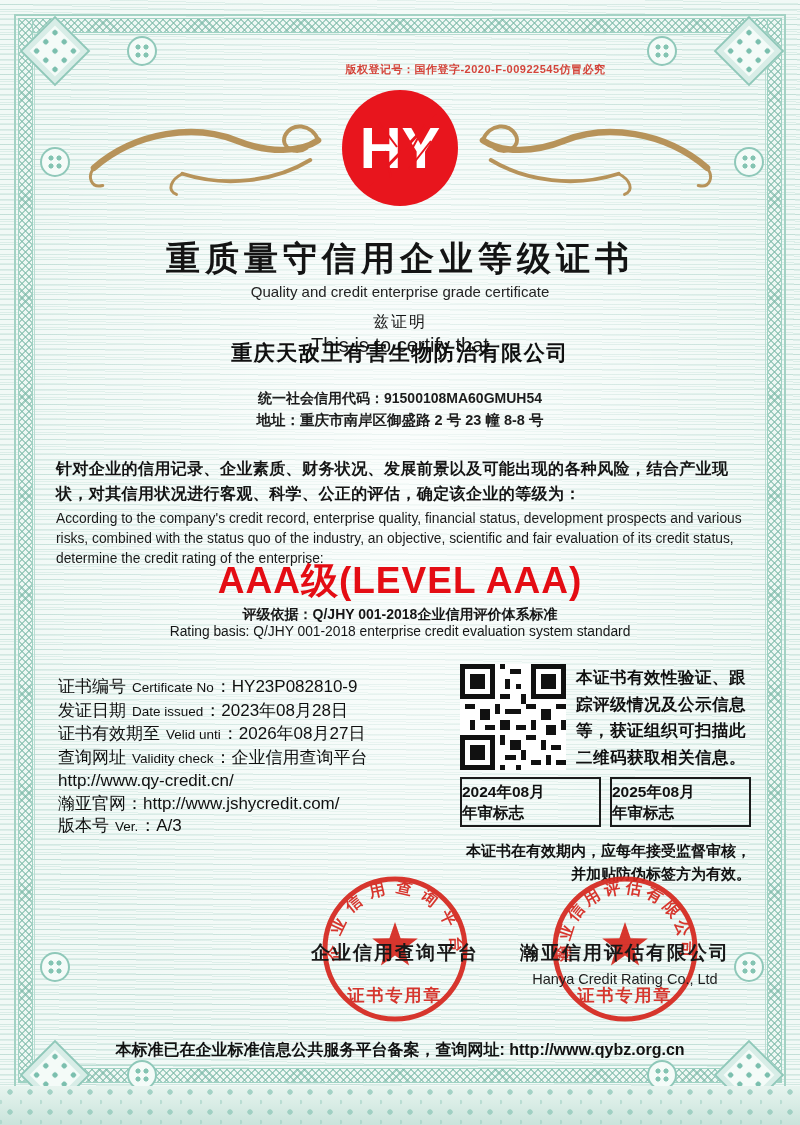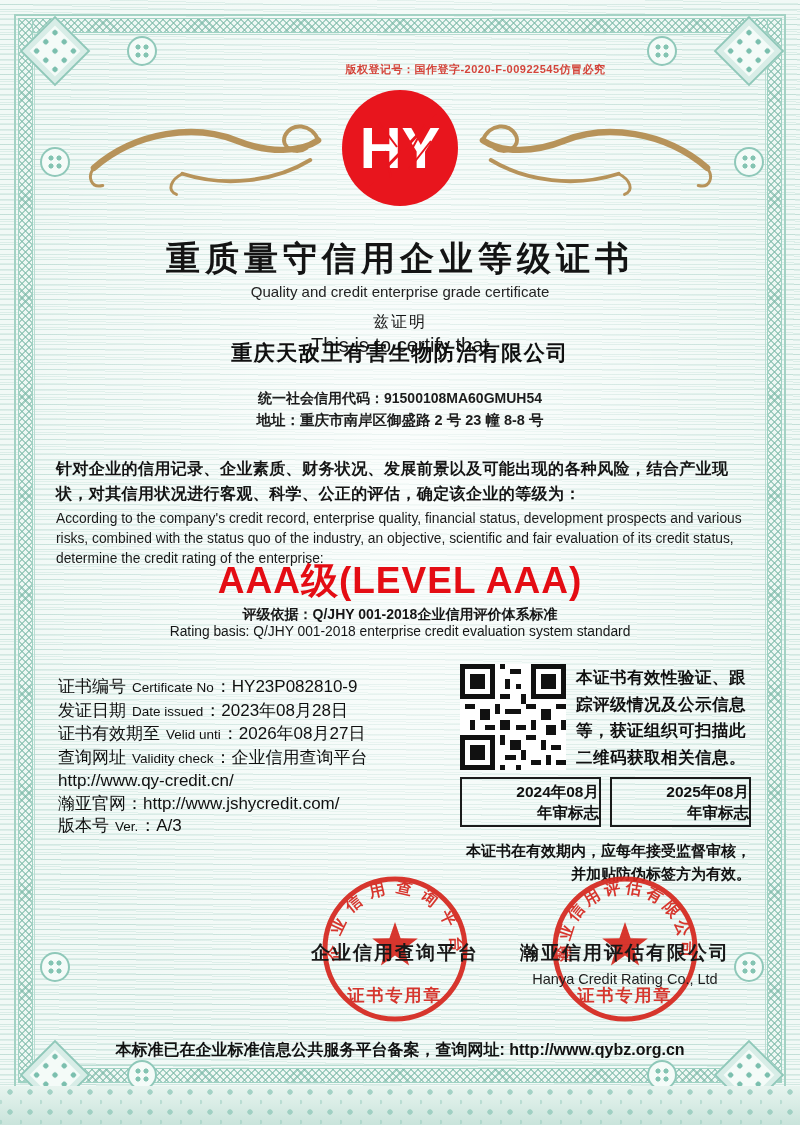--- a/index.html
+++ b/index.html
@@ -64,21 +64,21 @@
   .details{position:absolute;top:676px;left:58px;width:396px;}
   .d-line{font-size:17px;line-height:22.5px;white-space:nowrap;color:#101010;}
   .d-en{font-size:13.5px;margin:0 1px 0 6px;}
   
   .right-col{position:absolute;top:664px;left:460px;width:291px;}
   .qr-row{display:flex;}
   .qr-box{width:106px;height:106px;background:#ffffff;flex:0 0 auto;}
   .qr-text{flex:1;margin-left:10px;font-size:16.5px;line-height:26.5px;color:#101010;font-weight:bold;letter-spacing:0.5px;}
   .badges{display:flex;gap:9px;margin-top:7px;}
   .badge{flex:1;border:2px solid #1b1b1b;height:46px;display:flex;flex-direction:column;
-    align-items:flex-end;justify-content:center;font-weight:bold;font-size:15.5px;line-height:21px;color:#111;}
+    align-items:flex-start;justify-content:center;font-weight:bold;font-size:15.5px;line-height:21px;color:#111;}
   .note{margin-top:12px;text-align:right;font-size:15px;line-height:23px;font-weight:bold;color:#111;}
   
   .seals-row{position:absolute;top:868px;left:0;width:800px;height:172px;}
   .seal-unit{position:absolute;width:300px;height:172px;}
   .seal-unit.left{left:245px;} .seal-unit.right{left:475px;}
   .seal-svg{position:absolute;left:50%;top:6px;transform:translateX(-50%);z-index:0;opacity:0.92;}
   .org-block{position:relative;z-index:1;text-align:center;margin-top:72px;}
   .org-zh{font-size:19px;font-weight:bold;letter-spacing:2px;color:#181818;}
   .org-en{font-size:14.5px;color:#1d1d1d;margin-top:5px;}
   

